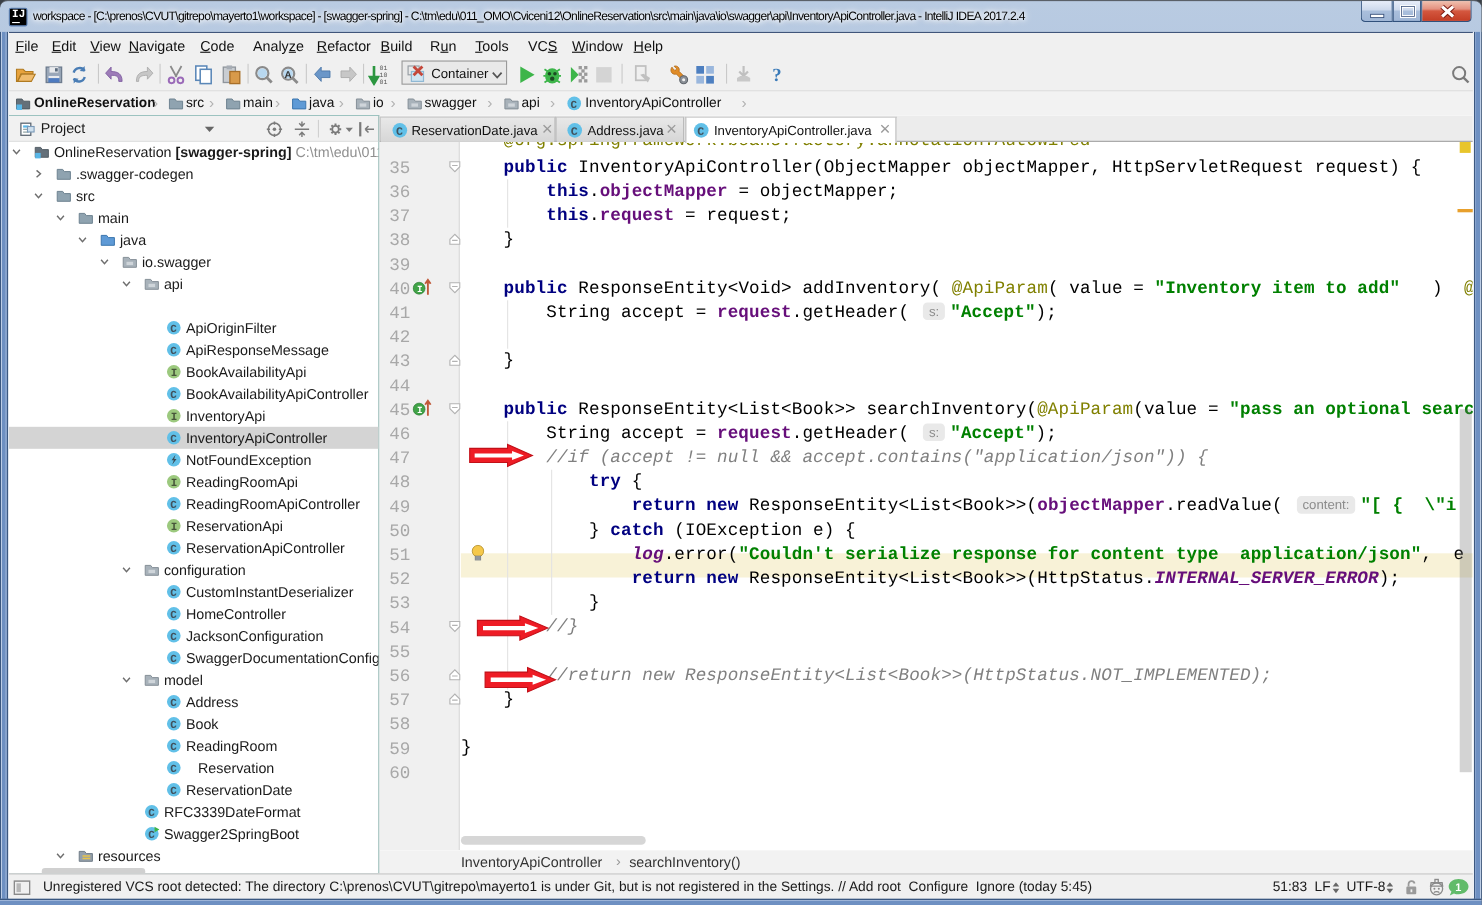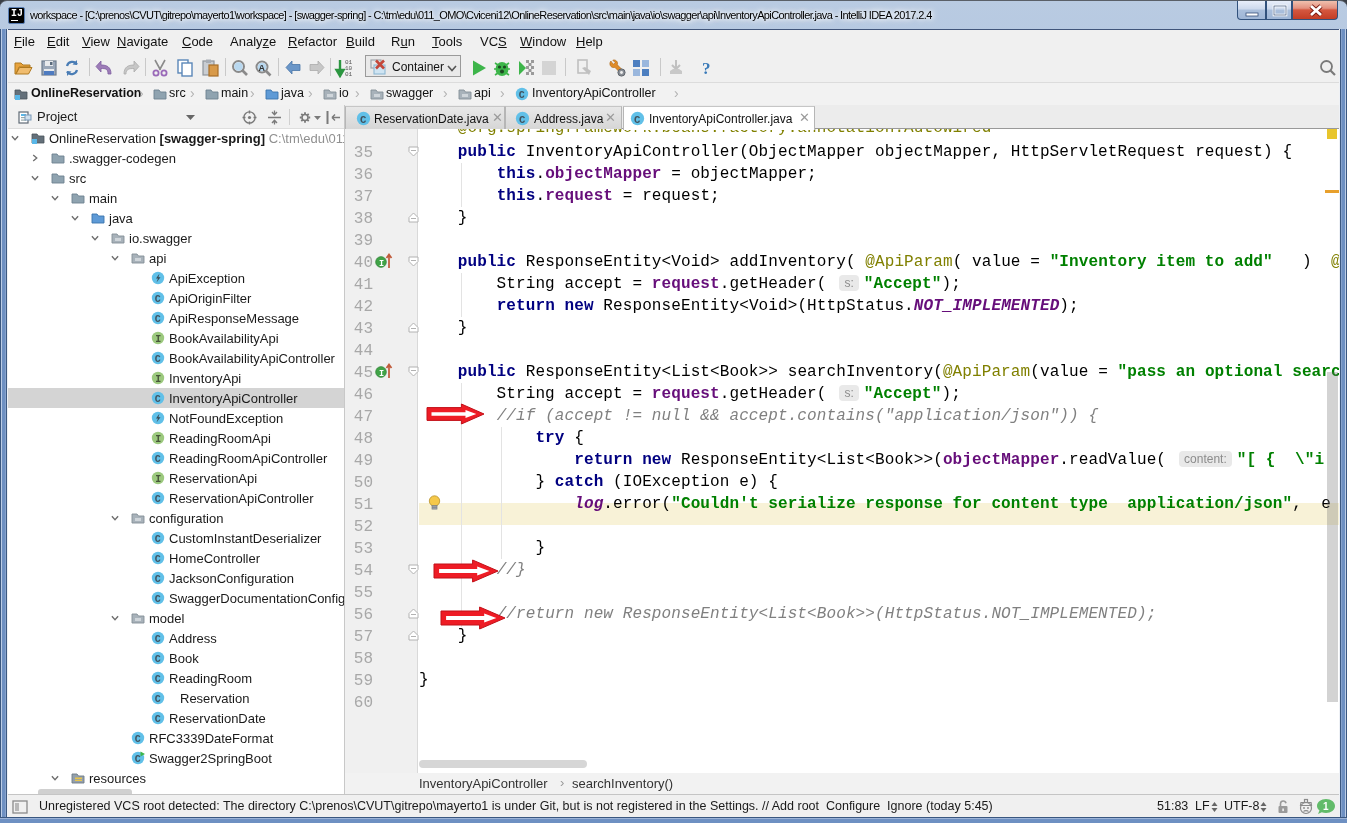--- a/index.html
+++ b/index.html
@@ -383,27 +383,20 @@
 <div class="trow" style="top:119px;">
 <svg class="chev" style="left:103px" width="9" height="9" viewBox="0 0 9 9">
               <path d="M1 2.5 L4.5 6.5 L8 2.5" stroke="#6e6e6e" stroke-width="1.5" fill="none"></path>
             </svg>
 <svg class="ticn" style="left:123px" width="14" height="14" viewBox="0 0 14 14">
               <path d="M1 12 L1 3 L6 3 L7.5 5 L13 5 L13 12 Z" fill="#a8b2ba" stroke="#848e96" stroke-width="0.9"></path>
               <rect x="4" y="7" width="6" height="3" fill="#cfd5da"></rect>
             </svg>
 <span class="lbl" style="left:141px">api</span>
 </div>
-<div class="trow" style="top:139px;">
-<svg class="ticn" style="left:143px" width="14" height="14" viewBox="0 0 14 14">
-              <circle cx="7" cy="7" r="6.2" fill="#61c0e8"></circle>
-              <path d="M8.5 2.5 L5 7.5 L7 7.5 L5.5 11.5 L9.5 6.3 L7.4 6.3 Z" fill="#3a4a54"></path>
-            </svg>
-<span class="lbl" style="left:161px">ApiException</span>
-</div>
 <div class="trow" style="top:159px;">
 <svg class="ticn" style="left:143px" width="14" height="14" viewBox="0 0 14 14">
               <circle cx="7" cy="7" r="6.2" fill="#61c0e8"></circle>
               <text x="3.7" y="11" font-size="10" font-weight="bold" fill="#41525e" font-family="Liberation Mono">C</text>
             </svg>
 <span class="lbl" style="left:161px">ApiOriginFilter</span>
 </div>
 <div class="trow" style="top:179px;">
 <svg class="ticn" style="left:143px" width="14" height="14" viewBox="0 0 14 14">
               <circle cx="7" cy="7" r="6.2" fill="#61c0e8"></circle>
@@ -694,29 +687,29 @@
 <rect x="5" y="10.5" width="5" height="3.6" fill="#a0a6ad" stroke="#787e85" stroke-width="0.7"></rect>
 <path d="M5 12.3 L10 12.3" stroke="#787e85" stroke-width="0.7"></path>
           </svg>
 <div class="cline" style="top:-12px">    <span class="ann">@org.springframework.beans.factory.annotation.Autowired</span></div>
 <div class="cline" style="top:34px">        <span class="k">this</span>.<span class="f">objectMapper</span> = objectMapper;</div>
 <div class="cline" style="top:12px">    <span class="k">public</span> InventoryApiController(ObjectMapper objectMapper, HttpServletRequest request) {</div>
 <div class="cline" style="top:56px">        <span class="k">this</span>.<span class="f">request</span> = request;</div>
 <div class="cline" style="top:78px">    }</div>
 <div class="cline" style="top:122px">    <span class="k">public</span> ResponseEntity&lt;Void&gt; addInventory( <span class="ann">@ApiParam</span>( value = <span class="s">"Inventory item to add"</span>   )  <span class="ann">@Vali</span></div>
 <div class="cline" style="top:144px">        String accept = <span class="f">request</span>.getHeader(<span class="hint">s:</span><span class="s">"Accept"</span>);</div>
-<div class="cline" style="top:166px">        <span class="k">return</span> <span class="k">new</span> ResponseEntity&lt;Void&gt;(HttpStatus.<span class="cst">NOT_IMPLEMENTED</span>);</div>
 <div class="cline" style="top:188px">    }</div>
 <div class="cline" style="top:232px">    <span class="k">public</span> ResponseEntity&lt;List&lt;Book&gt;&gt; searchInventory(<span class="ann">@ApiParam</span>(value = <span class="s">"pass an optional searc</span></div>
 <div class="cline" style="top:254px">        String accept = <span class="f">request</span>.getHeader(<span class="hint">s:</span><span class="s">"Accept"</span>);</div>
 <div class="cline" style="top:276px">        <span class="cmt">//if (accept != null &amp;&amp; accept.contains("application/json")) {</span></div>
 <div class="cline" style="top:298px">            <span class="k">try</span> {</div>
 <div class="cline" style="top:320px">                <span class="k">return</span> <span class="k">new</span> ResponseEntity&lt;List&lt;Book&gt;&gt;(<span class="f">objectMapper</span>.readValue(<span class="hint">content:</span><span class="s">"[ {  \"i</span></div>
 <div class="cline" style="top:342px">            } <span class="k">catch</span> (IOException e) {</div>
 <div class="cline" style="top:364px">                <span class="f" style="font-style:italic">log</span>.error(<span class="s">"Couldn't serialize response for content type  application/json"</span>,  e</div>
+<div class="cline" style="top:386px">                <span class="k">return</span> <span class="k">new</span> ResponseEntity&lt;List&lt;Book&gt;&gt;(HttpStatus.<span class="cst">INTERNAL_SERVER_ERROR</span>);</div>
 <div class="cline" style="top:408px">            }</div>
 <div class="cline" style="top:430px">        <span class="cmt">//}</span></div>
 <div class="cline" style="top:474px">        <span class="cmt">//return new ResponseEntity&lt;List&lt;Book&gt;&gt;(HttpStatus.NOT_IMPLEMENTED);</span></div>
 <div class="cline" style="top:496px">    }</div>
 <div class="cline" style="top:540px">}</div>
 <svg class="svgabs" style="left:0;top:0" width="0" height="0"></svg>
 <svg class="svgabs" style="left:0;top:0" width="0" height="0"></svg>
 <svg class="svgabs" style="left:0;top:0" width="0" height="0"></svg>
 <svg class="svgabs" style="left:0;top:0;pointer-events:none" width="994" height="644">
             <polygon points="82.0,278.6 116.4,278.6 116.4,275.0 139.0,285.0 116.4,295.0 116.4,291.4 82.0,291.4" fill="#ee1c25" stroke="#c21018" stroke-width="1"></polygon>

